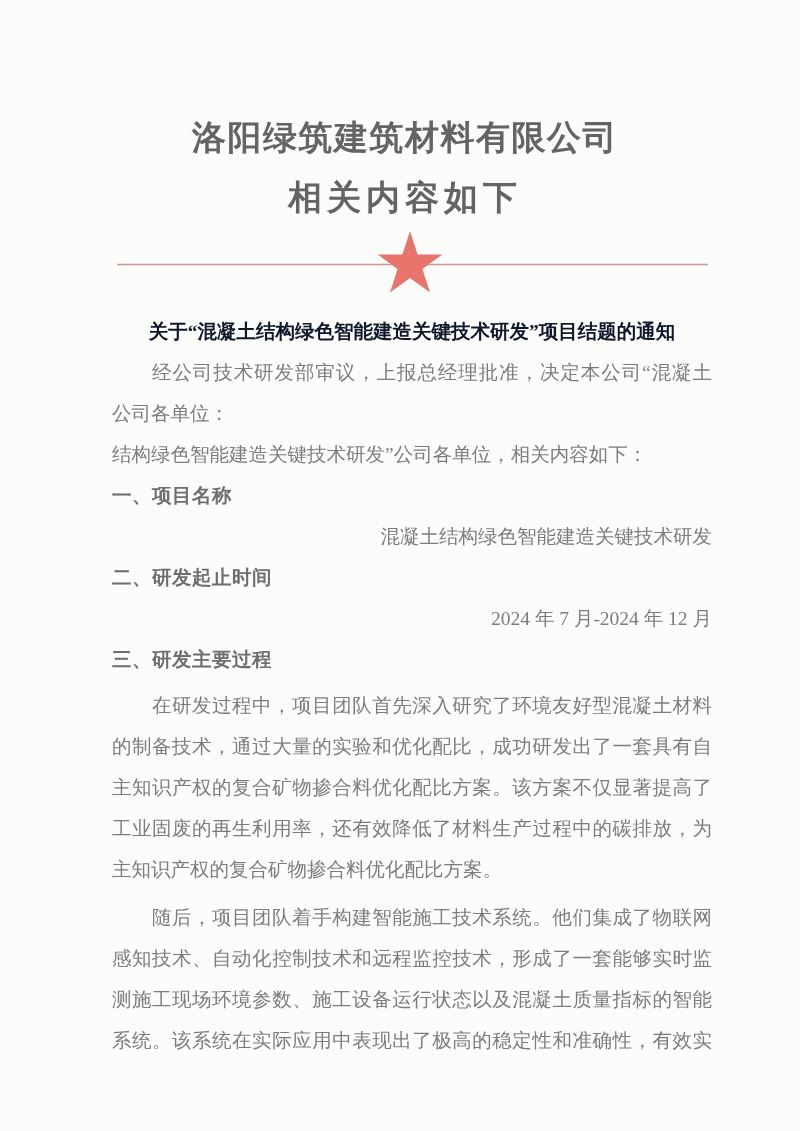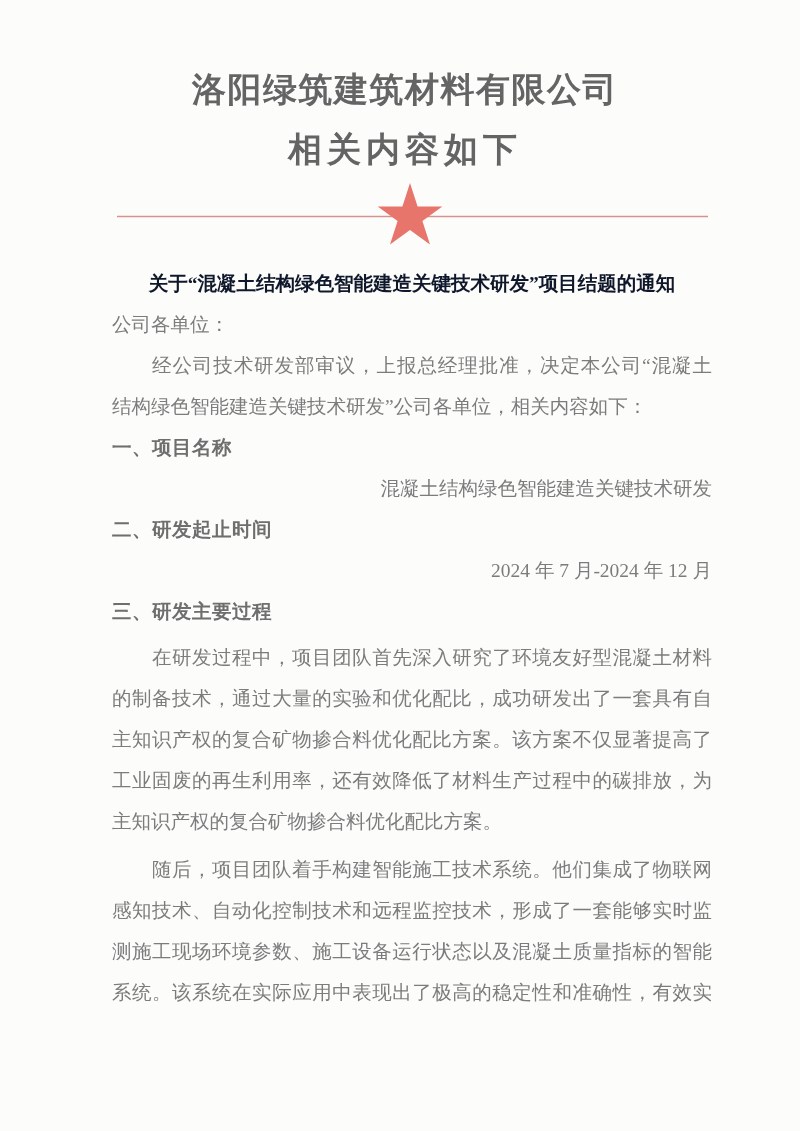--- a/index.html
+++ b/index.html
@@ -7,21 +7,21 @@
   body {
     height: 1131px;
     background: #fcfcfb;
     font-family: "Liberation Serif", "DejaVu Serif", serif;
     color: #7a7a7a;
     overflow: hidden;
   }
   .page {
     width: 636px;
     height: 1131px;
-    padding-top: 60px;
+    padding-top: 108px;
     position: relative;
   }
   .title {
     text-align: center;
     font-weight: bold;
     font-size: 34px;
     line-height: 60px;
     color: #646464;
     letter-spacing: 1.5px;
     width: 600px;
@@ -71,23 +71,23 @@
     <svg width="600" height="70" viewBox="0 0 600 70">
       <line x1="7" y1="35.5" x2="598" y2="35.5" stroke-width="1.6" stroke="#d59390"></line>
       <polygon points="300,2 307.6,25.5 332.3,25.5 312.4,40 320,63.5 300,49 280,63.5 287.6,40 267.7,25.5 292.4,25.5" fill="#e8756b"></polygon>
     </svg>
   </div>
 
   <div class="text-col">
 
     <div class="line notice-title">关于“混凝土结构绿色智能建造关键技术研发”项目结题的通知</div>
 
+    <div class="line just indent">经公司技术研发部审议，上报总经理批准，决定本公司“混凝土</div>
+
     <div class="line">公司各单位：</div>
-
-    <div class="line just indent">经公司技术研发部审议，上报总经理批准，决定本公司“混凝土</div>
     <div class="line">结构绿色智能建造关键技术研发”公司各单位，相关内容如下：</div>
 
     <div class="line heading">一、项目名称</div>
     <div class="line indent">混凝土结构绿色智能建造关键技术研发</div>
 
     <div class="line heading">二、研发起止时间</div>
     <div class="line indent">2024 年 7 月-2024 年 12 月</div>
 
     <div class="line heading">三、研发主要过程</div>
 

